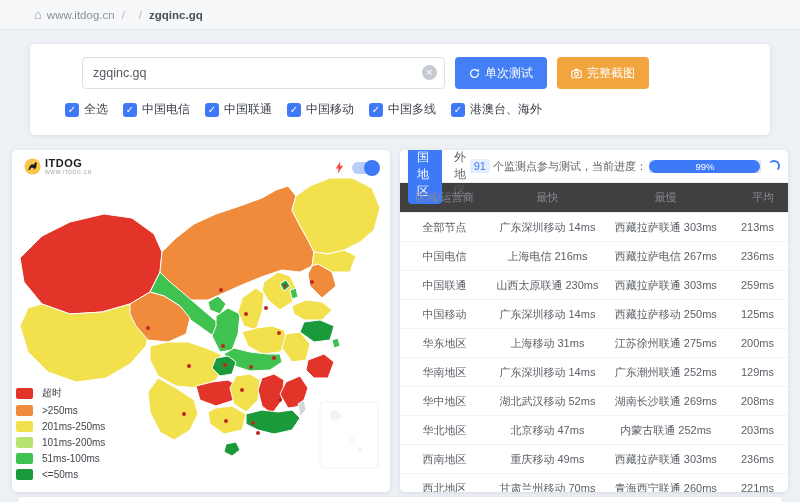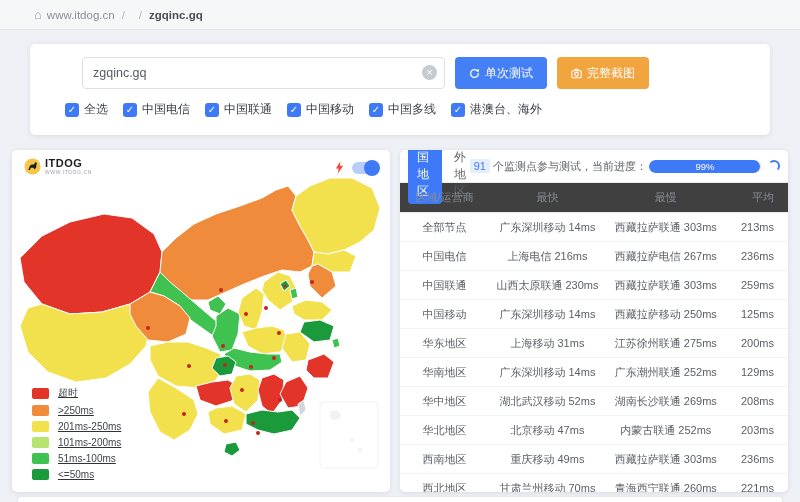--- a/index.html
+++ b/index.html
@@ -48,35 +48,35 @@
   .map-card { left:12px; top:150px; width:378px; height:342px; overflow:hidden; }
   .map-head { position:absolute; top:8px; left:12px; right:12px; display:flex;
               justify-content:space-between; align-items:flex-start; z-index:5; }
   .logo { display:flex; align-items:flex-start; gap:4px; cursor:pointer; }
   .lg1 { font-size:11px; font-weight:bold; letter-spacing:.5px; color:#1c1c1c; line-height:11px; }
   .lg2 { font-size:5px; color:#9aa0a8; letter-spacing:.6px; }
   .map-tools { display:flex; align-items:center; gap:8px; margin-top:3px; }
   .toggle { width:26px; height:12px; border-radius:6px; background:#b9cdf8; position:relative; cursor:pointer; }
   .knob { position:absolute; right:-2px; top:-2px; width:16px; height:16px; border-radius:50%; background:#3e79f7; }
   .china-map { position:absolute; inset:0; width:100%; height:100%; }
-  .legend { position:absolute; left:20px; bottom:12px; z-index:5;text-decoration:underline; }
+  .legend { position:absolute; left:4px; bottom:12px; z-index:5; }
   .lg-item { display:flex; align-items:center; gap:9px; margin-top:5px; }
   .sw { width:17px; height:11px; border-radius:2px; display:inline-block; }
   .lgl { font-size:10px; color:#40454c; }
 
   
   .result-card { left:400px; top:150px; width:388px; height:342px; overflow:hidden; }
   .result-head { height:32px; display:flex; align-items:center; padding:0 8px 0 8px; }
   .tab { font-size:12px; cursor:pointer; }
   .tab.active { background:#3e79f7; color:#fff; border-radius:4px; padding:4px 9px; }
   .tab.plain { color:#5f6368; margin-left:12px; }
   .count-badge { margin-left:auto; background:#e4eefc; color:#3e79f7; font-size:11px;
                  padding:1px 4px; border-radius:2px; }
   .ptext { font-size:11px; color:#606266; margin-left:3px; white-space:nowrap; }
-  .pbar { position:relative; width:112px; height:13px; border-radius:6px; background:#dfe7f5;
+  .pbar { position:relative; width:112px; height:13px; border-radius:0; background:#dfe7f5;
           overflow:hidden; margin-left:2px; flex:none; }
   .pfill { display:block; height:100%; background:#3e79f7; border-radius:7px; }
   .plabel { position:absolute; left:0; right:0; top:0; text-align:center; font-style:normal;
             font-size:9.5px; line-height:13px; color:#fff; }
   .spinner { width:12px; height:12px; border-radius:50%; margin-left:7px; flex:none;
              border:2px solid transparent; border-top-color:#3e79f7; border-right-color:#3e79f7;
              animation:spin 1s linear infinite; }
   @keyframes spin { to { transform:rotate(360deg);} }
 
   table.res { width:100%; border-collapse:collapse; table-layout:fixed; }

